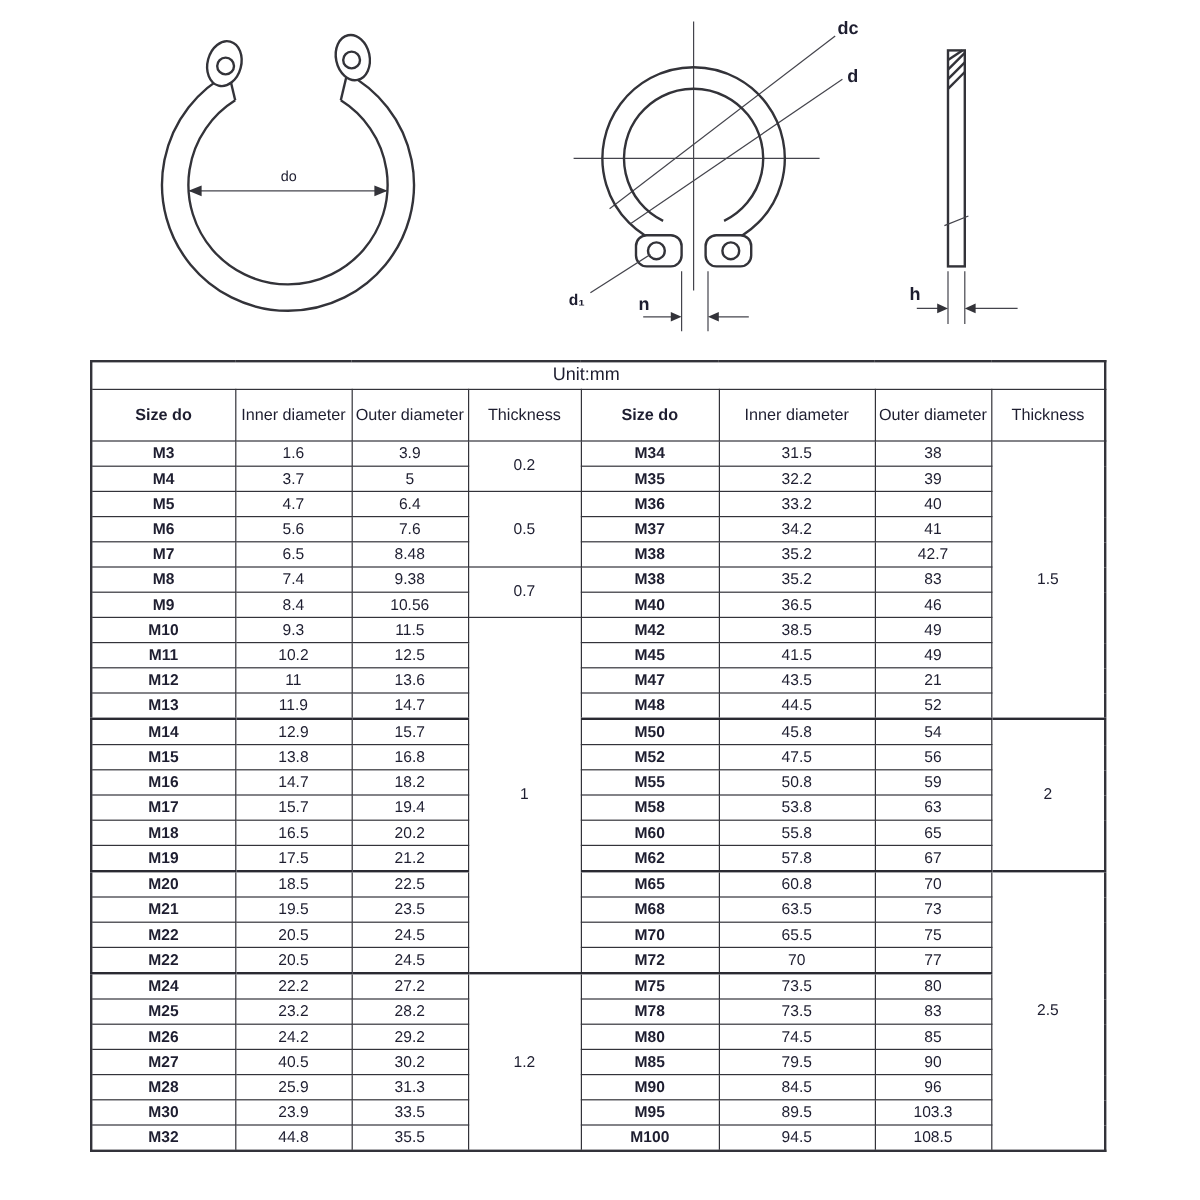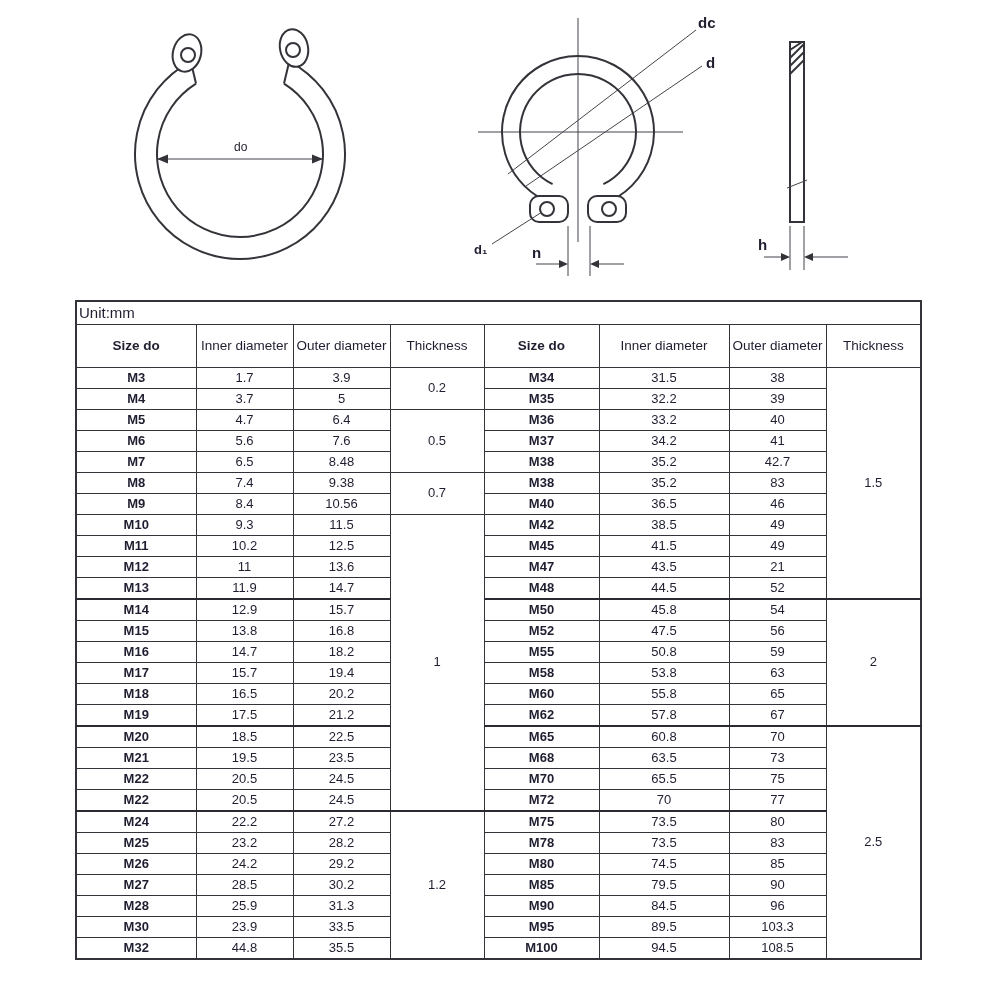--- a/index.html
+++ b/index.html
@@ -35,21 +35,21 @@
   }
   th,td{
     border:1px solid #33333a;
     text-align:center;
     vertical-align:middle;
     padding:0 2px;
     height:20px;
     line-height:1.12;
   }
   thead tr.unit-row td{
-    text-align:left;
+    text-align:center;
     font-size:15px;
     padding-right:22px;
     height:22px;
     border-bottom:1px solid #33333a;
   }
   thead tr.header-row th{
     height:42px;
     font-weight:normal;
     font-size:13.5px;
   }
@@ -144,21 +144,21 @@
           <th>Thickness</th>
           <th class="size-h">Size  do</th>
           <th>Inner diameter</th>
           <th>Outer diameter</th>
           <th>Thickness</th>
         </tr>
       </thead>
       <tbody id="spec-tbody">
           <tr>
             <td class="size">M3</td>
-            <td>1.7</td>
+            <td>1.6</td>
             <td>3.9</td>
             <td class="thick" rowspan="2">0.2</td>
             <td class="size">M34</td>
             <td>31.5</td>
             <td>38</td>
             <td class="thick" rowspan="11">1.5</td>
           </tr>
           <tr>
             <td class="size">M4</td>
             <td>3.7</td>
@@ -344,21 +344,21 @@
           <tr>
             <td class="size">M26</td>
             <td>24.2</td>
             <td>29.2</td>
             <td class="size">M80</td>
             <td>74.5</td>
             <td>85</td>
           </tr>
           <tr>
             <td class="size">M27</td>
-            <td>28.5</td>
+            <td>40.5</td>
             <td>30.2</td>
             <td class="size">M85</td>
             <td>79.5</td>
             <td>90</td>
           </tr>
           <tr>
             <td class="size">M28</td>
             <td>25.9</td>
             <td>31.3</td>
             <td class="size">M90</td>

